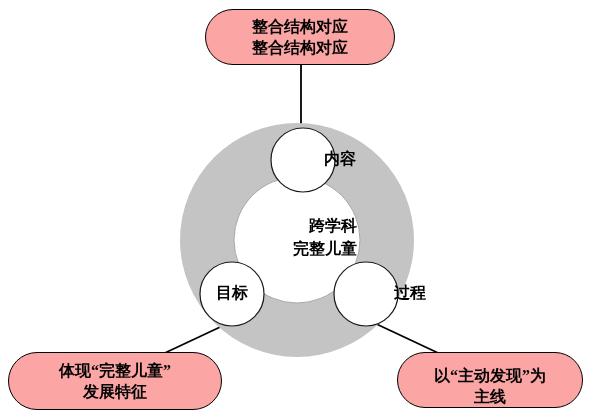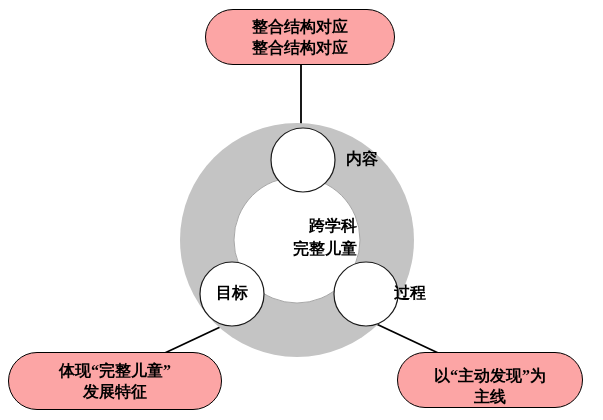--- a/index.html
+++ b/index.html
@@ -27,21 +27,21 @@
   .pill-bl{left:8px;top:352px;width:214px;height:58px;}
   .pill-br{left:397px;top:352px;width:186px;height:56px;justify-content:flex-end;}
   .center-label{
     position:absolute;left:237px;top:214px;width:120px;
     text-align:right;font-weight:700;font-size:16px;line-height:1.45;
   }
   .node-label{
     position:absolute;width:64px;text-align:center;
     font-weight:700;font-size:16px;
   }
-  .node-label-top{left:284px;top:149px;padding-left:46px;}
+  .node-label-top{left:262px;top:149px;padding-left:46px;}
   .node-label-left{left:200px;top:283px;}
   .node-label-right{left:334px;top:283px;padding-left:44px;}
 </style>
 </head>
 <body>
 
 <div class="canvas">
 
   <svg class="layer" width="603" height="420" viewBox="0 0 603 420">
 

